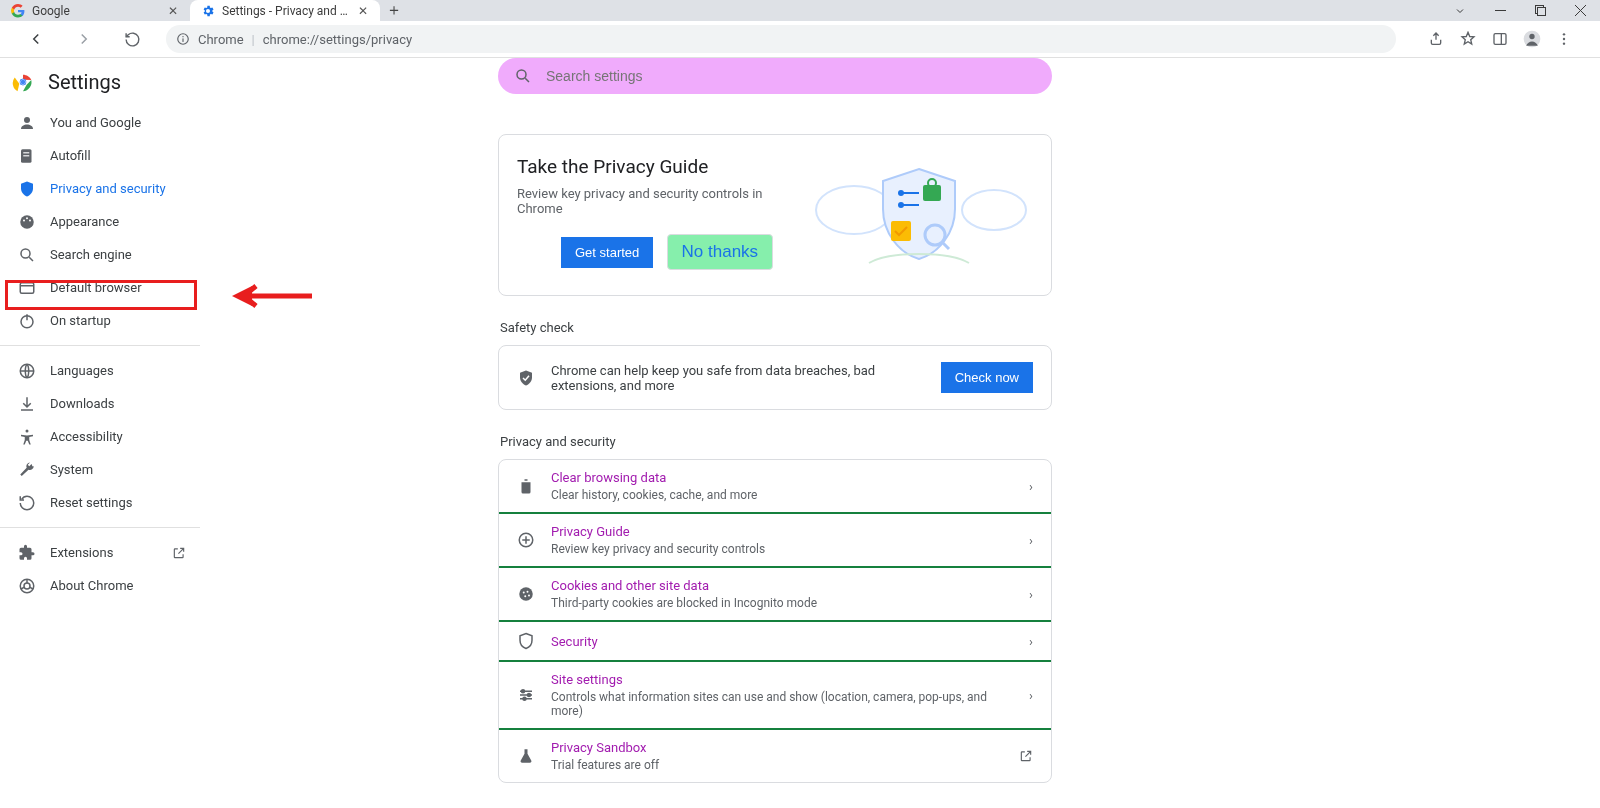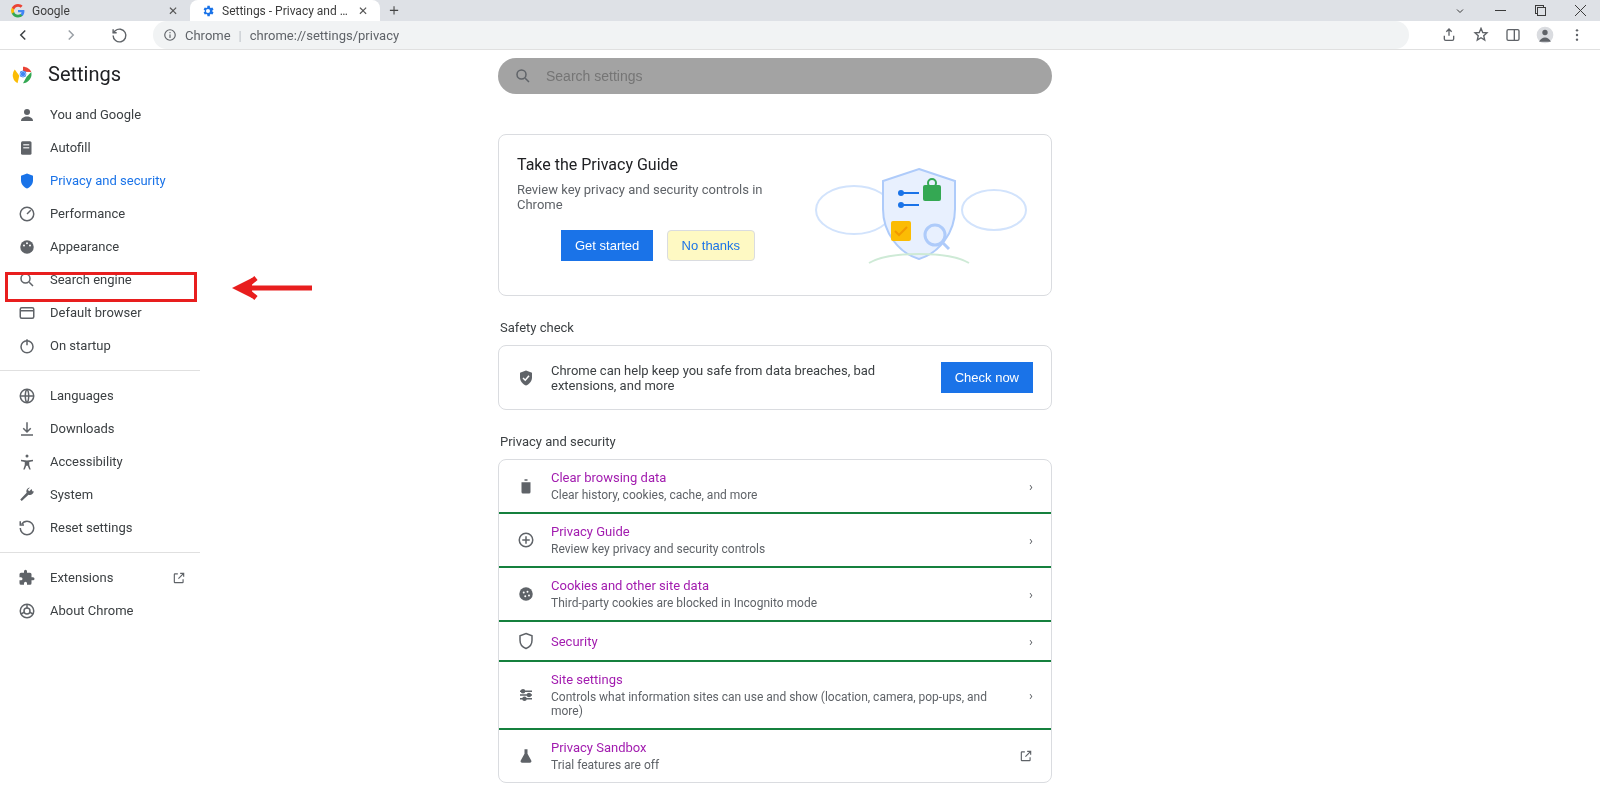--- a/index.html
+++ b/index.html
@@ -12,21 +12,21 @@
   .tab.inactive { background: #dee1e6; border-radius: 7px; }
   .tab.active { background: #fff; }
   .tab .favicon { width: 15px; height: 15px; display:flex; align-items:center; justify-content:center;}
   .tab .tab-title { flex:1; white-space: nowrap; overflow:hidden; text-overflow: ellipsis; font-size:12px; color:#3c3c3c;}
   .tab .close-x { font-size:12px; color:#555; width:14px; text-align:center;}
   .newtab-btn { width: 28px; height: 21px; display:flex; align-items:center; justify-content:center; color:#444; font-size:16px; }
   .win-ctrls { margin-left:auto; display:flex; align-items:center; height:21px; }
   .win-ctrls .wc { width: 40px; height:21px; display:flex; align-items:center; justify-content:center; color:#3a3a3a; }
   
   
-  .toolbar { height: 29px; display:flex; align-items:center; padding: 0 9px; border-bottom: 1px solid #e0e0e0; background:#fff; gap:20px;}
+  .toolbar { height: 37px; display:flex; align-items:center; padding: 0 22px; border-bottom: 1px solid #e0e0e0; background:#fff; gap:20px;}
   .tb-btn { width:28px; height:28px; display:flex; align-items:center; justify-content:center; color:#5f6368; border-radius:50%;}
   .omnibox { flex:1; height:28px; background:#f1f3f4; border-radius:14px; display:flex; align-items:center; padding:0 10px; gap:8px; font-size:13px; color:#5f6368;}
   .omnibox .site-chip { color:#5f6368; font-size:13px; }
   .omnibox .sep { color:#bdc1c6; }
   .omnibox .url { color:#5f6368; }
   .right-icons { display:flex; align-items:center; gap:4px; padding-left:6px;}
   
   
   .settings-hdr { display:flex; align-items:center; height:48px; padding-left:12px; gap:14px;}
   .chrome-logo-lg { width:22px; height:22px; }
@@ -42,34 +42,34 @@
   .side-divider { height:1px; background:#e0e0e0; margin:8px 0 8px 0;}
   .side-item .ext-open { margin-left:auto; margin-right:14px; color:#5f6368;}
   
   
   .red-box { border:3px solid #e81e1e; position:absolute; left:5px; top:174px; width:192px; height:30px; pointer-events:none;}
   
   .content { flex:1; position:relative; }
   
   
   .search-wrap { position:absolute; left:498px; top:0px; width:554px; }
-  .search-box { height:36px; background:#a3a3a3; border-radius:20px; display:flex; align-items:center; padding:0 16px; gap:14px; color:#5f6368;}
+  .search-box { height:36px; background:#f0abfc; border-radius:20px; display:flex; align-items:center; padding:0 16px; gap:14px; color:#5f6368;}
   .search-box input { border:none; background:transparent; outline:none; font-size:14px; color:#3c4043; flex:1;}
   
   .cards-col { position:absolute; left:498px; top:78px; width:554px;}
   
   .card { border:1px solid #dadce0; border-radius:8px; background:#fff; }
   
   
   .promo { display:flex; padding:20px 22px 20px 18px; gap:20px; position:relative;}
   .promo .ptxt { flex:1;}
-  .promo h2 { font-size:16px; font-weight:400; color:#202124; margin-bottom:8px;}
+  .promo h2 { font-size:19px; font-weight:400; color:#202124; margin-bottom:8px;}
   .promo .psub { font-size:13px; color:#5f6368; margin-bottom:18px;}
   .btn-primary { background:#1a73e8; color:#fff; border:none; border-radius:0; padding:8px 14px; font-size:13px; cursor:pointer;margin-left:44px;}
-  .btn-secondary { background:#fef9c3; color:#1a73e8; border:1px solid #dadce0; border-radius:4px; padding:7px 14px; font-size:13px; cursor:pointer; margin-left:10px;}
+  .btn-secondary { background:#86efac; color:#1a73e8; border:1px solid #dadce0; border-radius:4px; padding:7px 14px; font-size:17px; cursor:pointer; margin-left:10px;}
   
   .section-title { font-size:13px; color:#3c4043; margin:24px 0 10px 2px;}
   
   
   .safety-row { display:flex; align-items:center; padding:16px 18px; gap:16px;}
   .safety-row .shield{ width:18px; height:18px; display:flex; align-items:center; justify-content:center; color:#5f6368;}
   .safety-row .stxt{ flex:1; font-size:13px; color:#3c4043;}
   
   
   .row { display:flex; align-items:center; padding:10px 18px; gap:16px; border-top:2px solid #15803d; cursor:pointer;}
@@ -240,29 +240,20 @@
         </span>
       <span>Autofill</span>
     </div>
     <div class="side-item selected">
       <span class="sicon">
           <svg width="18" height="18" viewBox="0 0 24 24" fill="#1a73e8">
             <path d="M12 2l8 3v6c0 5-3.4 9.4-8 11-4.6-1.6-8-6-8-11V5z"></path>
           </svg>
         </span>
       <span>Privacy and security</span>
-    </div>
-    <div class="side-item">
-      <span class="sicon">
-          <svg width="18" height="18" viewBox="0 0 24 24" fill="none" stroke="#5f6368" stroke-width="2">
-            <circle cx="12" cy="12" r="9"></circle>
-            <path d="M12 12l5-5"></path>
-          </svg>
-        </span>
-      <span>Performance</span>
     </div>
     <div class="side-item">
       <span class="sicon">
           <svg width="18" height="18" viewBox="0 0 24 24" fill="#5f6368">
             <circle cx="12" cy="12" r="9"></circle>
             <circle cx="8" cy="10" r="1.3" fill="#fff"></circle>
             <circle cx="12" cy="7" r="1.3" fill="#fff"></circle>
             <circle cx="16" cy="10" r="1.3" fill="#fff"></circle>
           </svg>
         </span>

